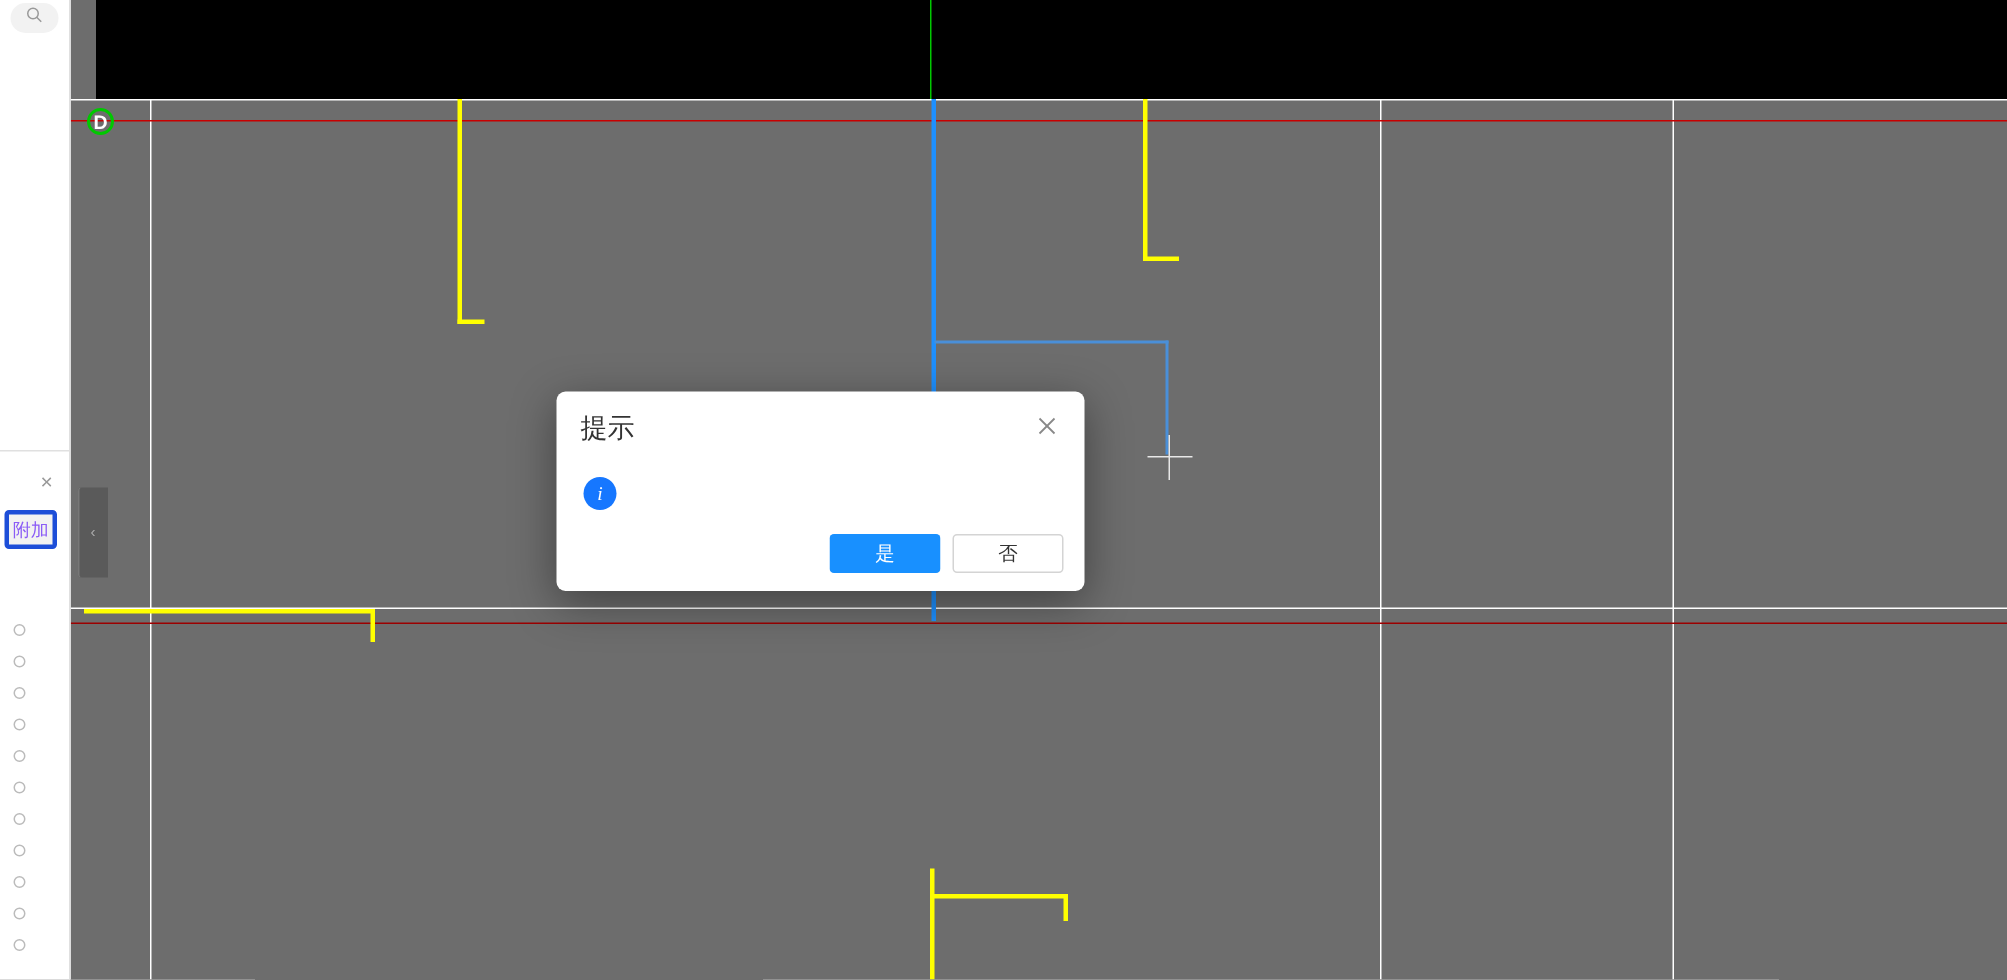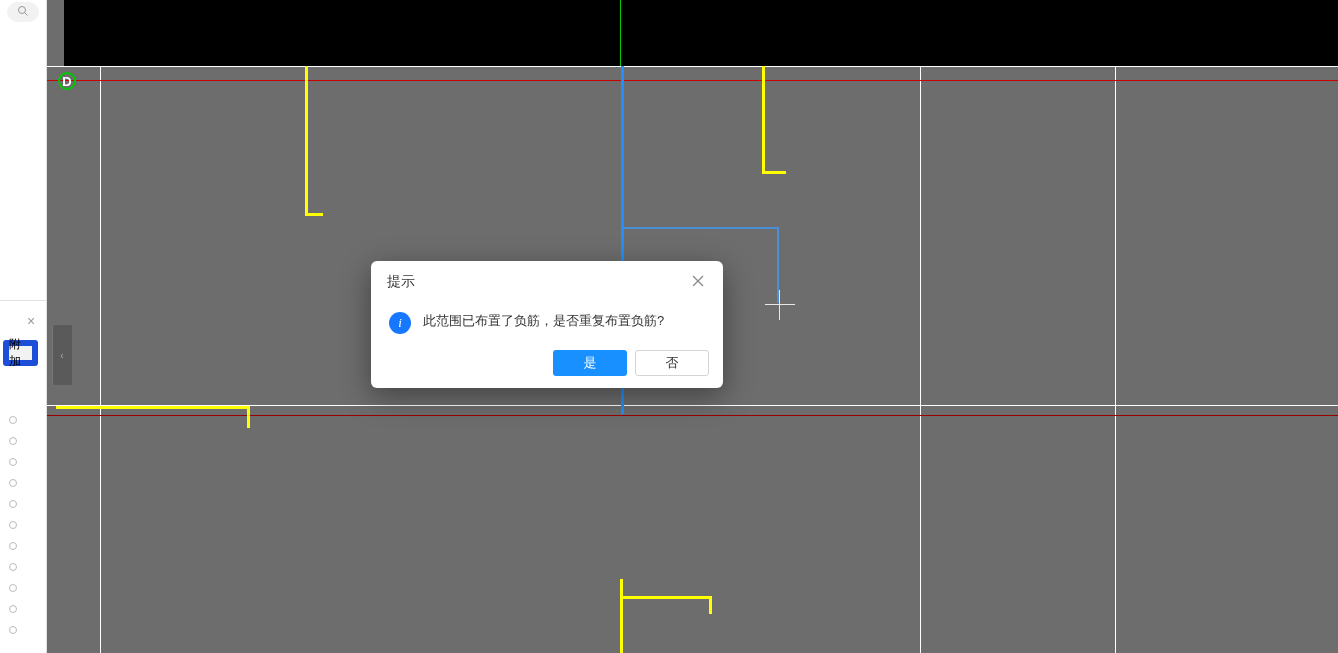--- a/index.html
+++ b/index.html
@@ -61,24 +61,24 @@
       color: #999;
       cursor: pointer;
     }
     .tab-label {
       position: absolute;
       left: 3px;
       top: 340px;
       width: 35px;
       height: 26px;
       background: #f2f2f2;
-      border: 6px solid #1d4ed8;
+      border: 3px solid #1d4ed8;
       border-radius: 3px;
       font-size: 12px;
-      color: #000000;
+      color: #8b5cf6;
       display: flex;
       align-items: center;
       justify-content: center;
       cursor: pointer;
     }
     .dot-list {
       position: absolute;
       left: 9px;
       top: 416px;
     }
@@ -209,21 +209,21 @@
       box-shadow: 0 8px 30px rgba(0,0,0,0.4);
       z-index: 100;
     }
     .dialog-header {
       display: flex;
       justify-content: space-between;
       align-items: center;
       padding: 12px 16px 8px 16px;
     }
     .dialog-title {
-      font-size: 14px;
+      font-size: 18px;
       color: #333;
     }
     .dialog-close {
       cursor: pointer;
       color: #888;
       font-size: 14px;
       width: 18px;
       height: 18px;
       display: flex;
       align-items: center;
@@ -353,19 +353,18 @@
       <span>
         <svg width="12" height="12" viewBox="0 0 12 12">
             <line x1="1" y1="1" x2="11" y2="11" stroke="#888" stroke-width="1.2"></line>
             <line x1="11" y1="1" x2="1" y2="11" stroke="#888" stroke-width="1.2"></line>
           </svg>
       </span>
     </div>
   </div>
   <div class="dialog-body">
     <div class="info-icon">i</div>
-    <div class="dialog-message">此范围已布置了负筋，是否重复布置负筋?</div>
   </div>
   <div class="dialog-footer">
     <div class="dlg-btn btn-primary">是</div>
     <div class="dlg-btn btn-default">否</div>
   </div>
 </div>
 
 </body></html>

